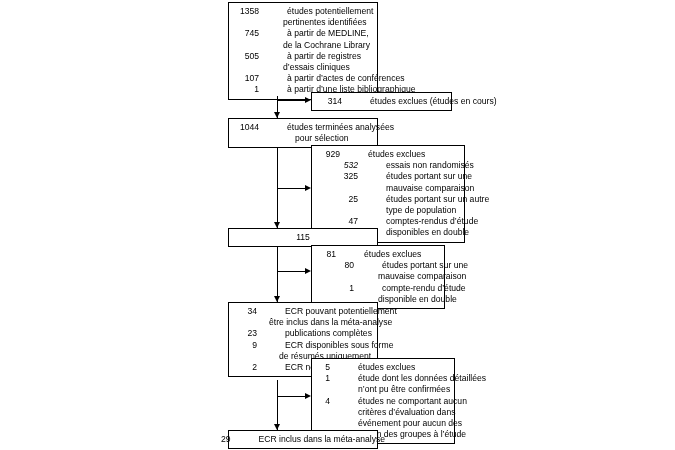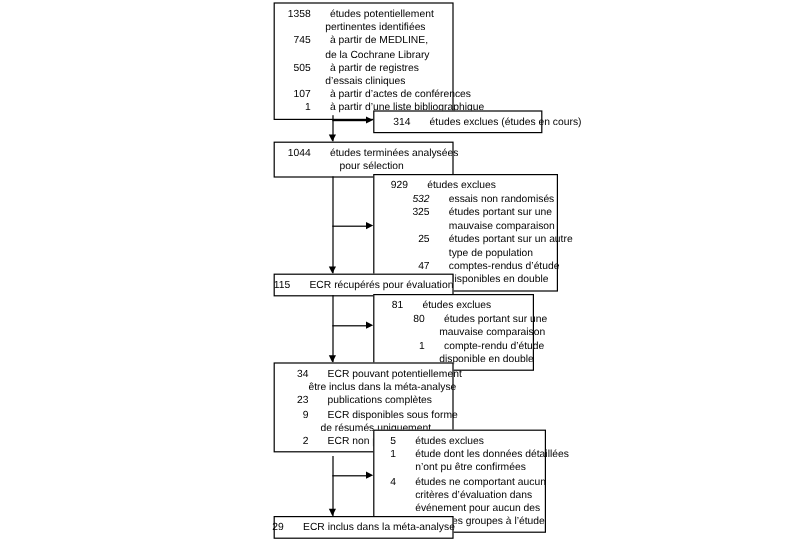--- a/index.html
+++ b/index.html
@@ -26,20 +26,21 @@
     background: #ffffff;
     font-size: 8.6px;
     line-height: 11.2px;
     padding: 3px 4px 3px 4px;
     white-space: nowrap;
   }
   .row {
     display: flex;
     align-items: baseline;
     height: 11.2px;
+    gap: 12px;
   }
   .num {
     display: inline-block;
     text-align: right;
     flex: 0 0 auto;
   }
   .txt {
     display: inline-block;
     padding-left: 16px;
     flex: 0 0 auto;
@@ -183,21 +184,20 @@
     </div>
     <div class="row">
       <span class="num" style="width:42px;"></span>
       <span class="txt">disponibles en double</span>
     </div>
   </div>
 
   <div class="box w-main" style="left:228px; top:228px; width:150px;">
     <div class="row centerline" style="justify-content:center;">
       <span class="num" style="width:auto;">115</span>
-      <span class="txt">ECR récupérés pour évaluation</span>
     </div>
   </div>
 
   <div class="vline" style="left:277px; top:246px; height:56px;"></div>
   <div class="arrow-down" style="left:274px; top:296px;"></div>
 
   <div class="hline" style="left:277px; top:271px; width:31px;"></div>
   <div class="arrow-right" style="left:305px; top:267.5px;"></div>
 
   <div class="box w-sm" style="left:311px; top:245px; width:134px;">

